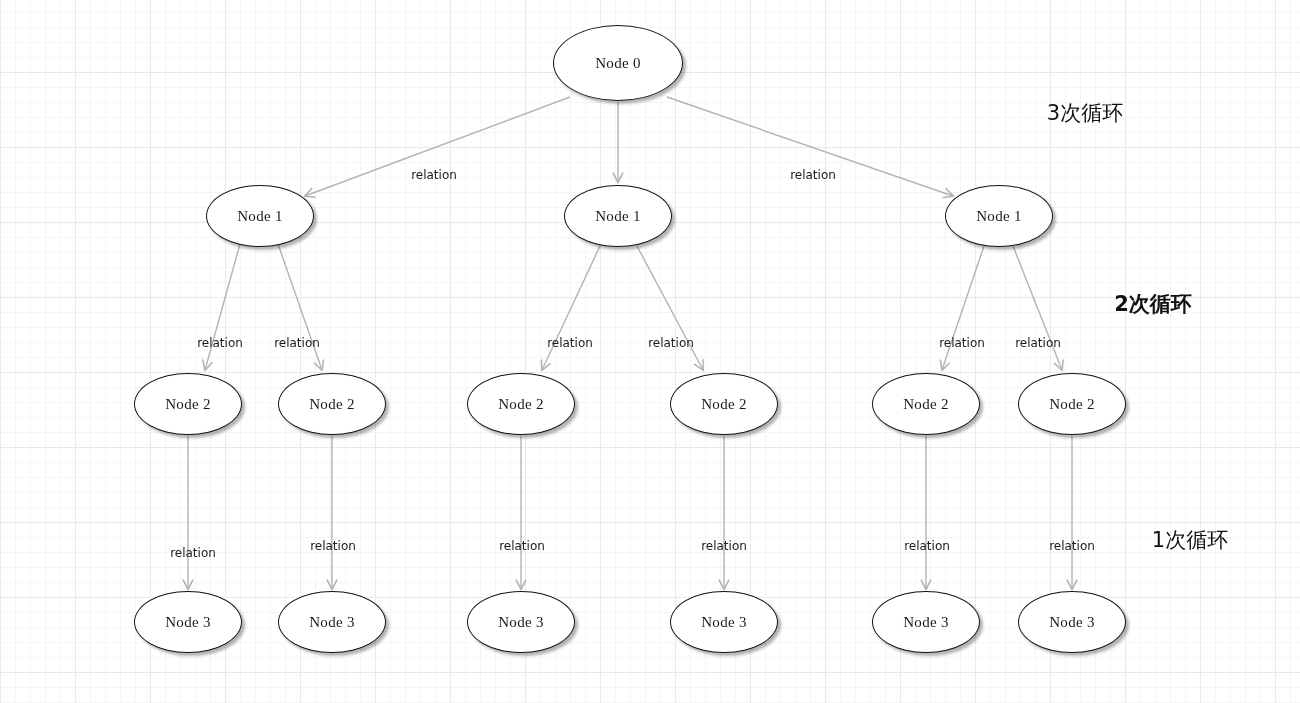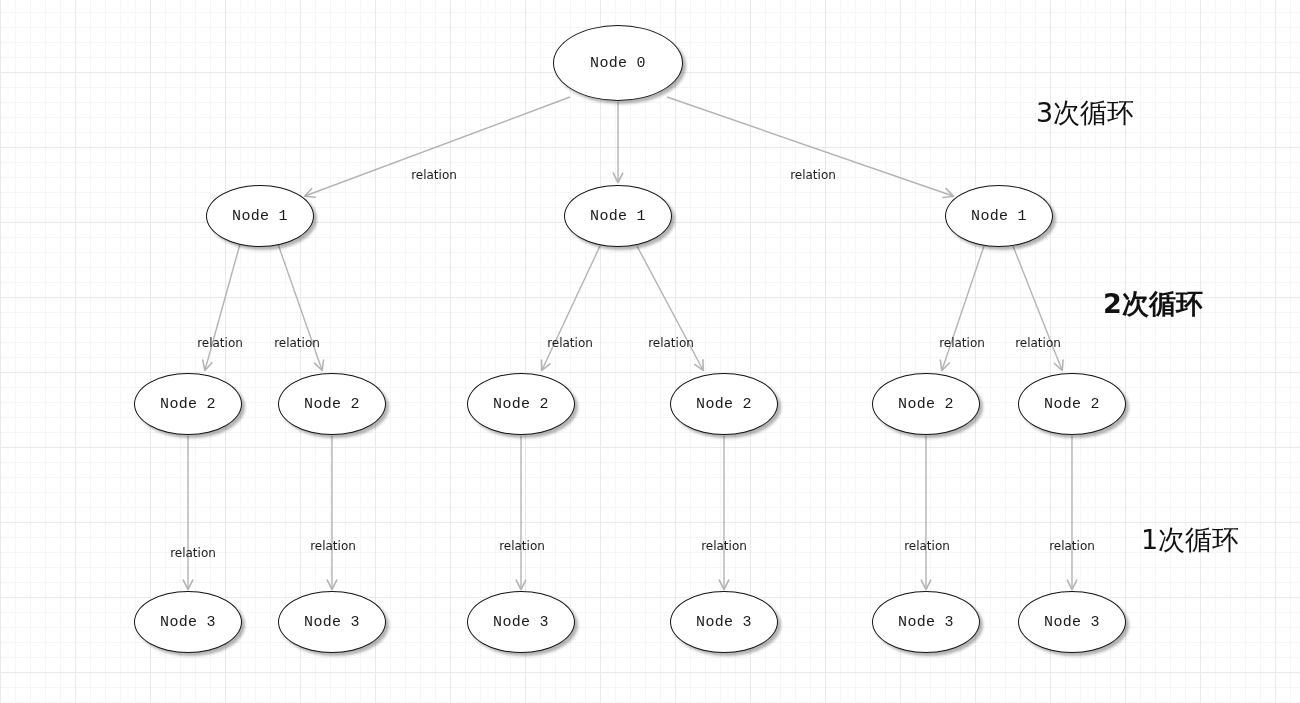--- a/index.html
+++ b/index.html
@@ -35,39 +35,39 @@
     box-sizing: border-box;
     border: 1.8px solid #131313;
     border-radius: 50%;
     background: #ffffff;
     display: flex;
     align-items: center;
     justify-content: center;
     box-shadow: 3px 3px 3px rgba(0,0,0,0.30);
   }
   .node-label {
-    font-family: Liberation Mono, monospace;
+    font-family: Liberation Serif, serif;
     font-size: 15px;
     color: #1a1a1a;
     letter-spacing: 0.3px;
     white-space: nowrap;
   }
   .edge-label {
     position: absolute;
     font-family: "DejaVu Sans", "Liberation Sans", sans-serif;
     font-size: 12px;
     color: #1a1a1a;
     white-space: nowrap;
     transform: translate(-50%, -50%);
     margin-top: 32px;
   }
   .loop-label {
     position: absolute;
     font-family: "DejaVu Sans", "Liberation Sans", sans-serif;
-    font-size: 27px;
+    font-size: 21px;
     color: #111111;
     white-space: nowrap;
     transform: translate(-50%, -50%);
   }
 </style>
 </head>
 <body>
 
 <div id="canvas">
 

